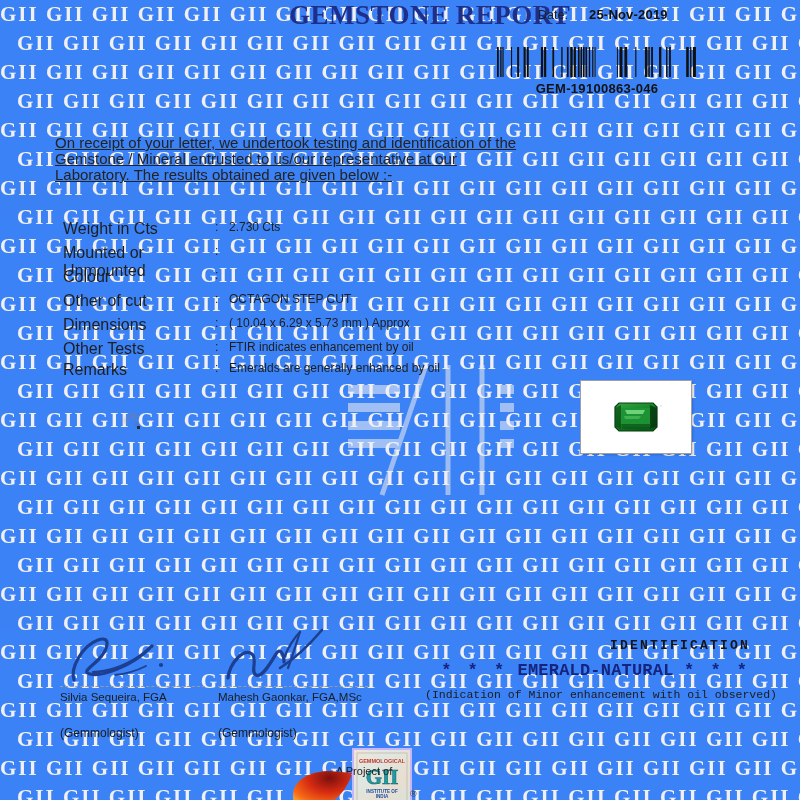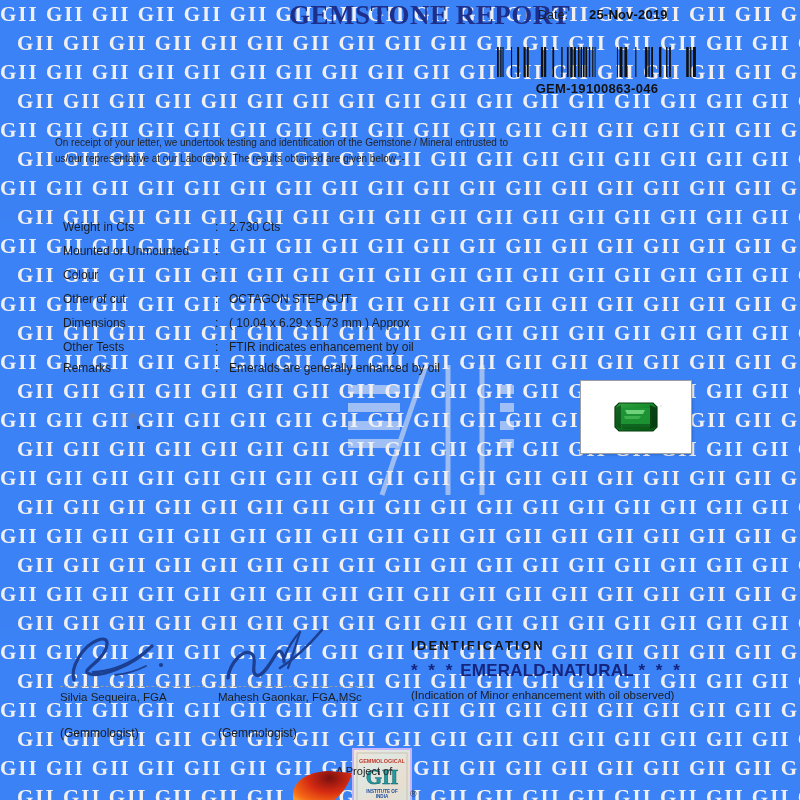--- a/index.html
+++ b/index.html
@@ -155,42 +155,43 @@
     letter-spacing: .3px;
     color: #121212;
   }
 
   
   .intro {
     position: absolute;
     left: 55px;
     top: 135px;
     width: 470px;
-    font-size: 10px;
+    font-size: 15px;
     line-height: 16px;
     color: #232323;
+    text-decoration: underline;
   }
 
   
   .data-table {
     position: absolute;
     left: 63px;
     top: 220px;
     width: 460px;
   }
   .data-row {
     display: flex;
     align-items: flex-start;
     height: 24px;
   }
   .data-row.tight { height: 21px; }
   .data-label {
     width: 152px;
     flex: 0 0 152px;
-    font-size: 12px;
+    font-size: 16px;
     color: #1e1e1e;
   }
   .data-colon {
     width: 14px;
     flex: 0 0 14px;
     font-size: 12px;
     color: #1e1e1e;
   }
   .data-value {
     flex: 1;
@@ -235,24 +236,25 @@
   .sig-role {
     font-size: 12px;
     color: #1c1c1c;
     margin-top: 23px;
     white-space: nowrap;
   }
 
   
   .ident-wrap {
     position: absolute;
-    left: 411px;
+    left: 425px;
     top: 638px;
     width: 325px;
-    text-align: left;
+    text-align: right;
+    font-family: Liberation Mono, monospace;
   }
   .ident-heading {
     font-size: 13px;
     font-weight: 700;
     letter-spacing: 2.2px;
     color: #151515;
   }
   .ident-result {
     margin-top: 8px;
     font-size: 17px;

